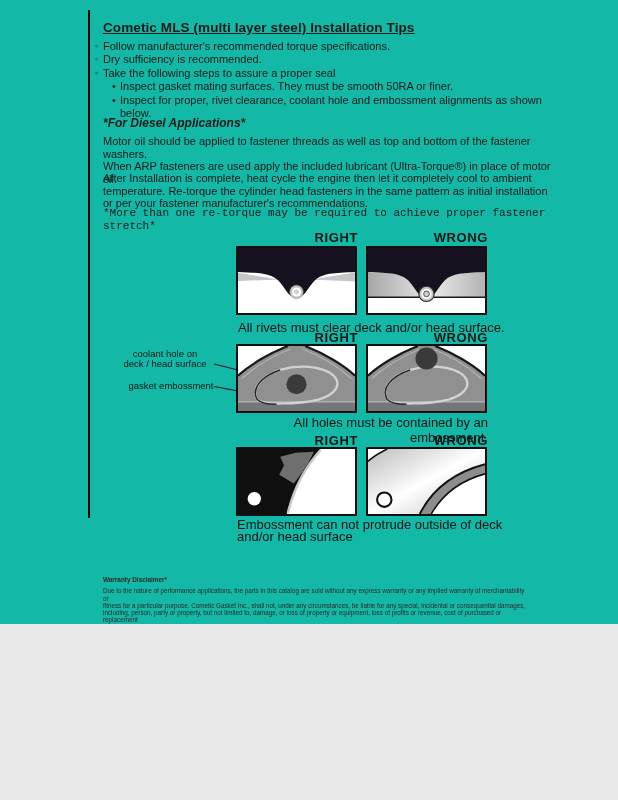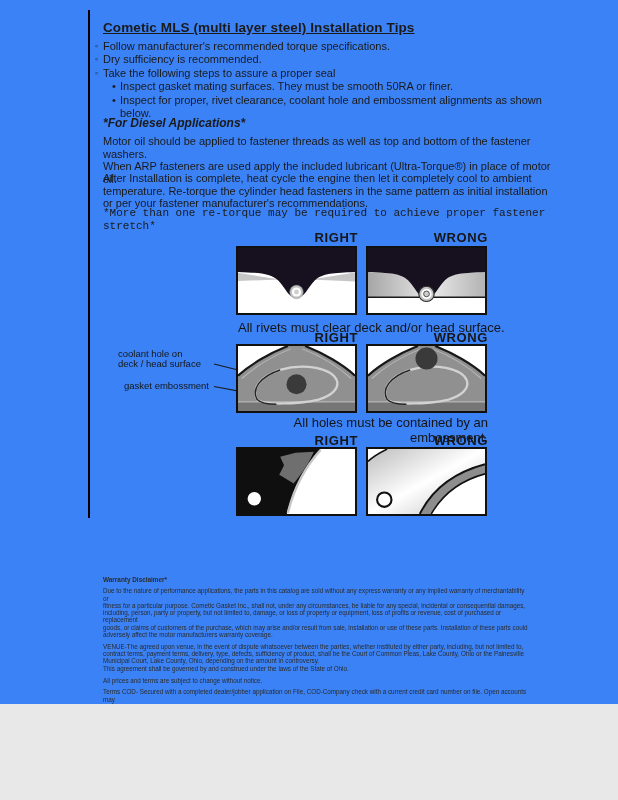--- a/index.html
+++ b/index.html
@@ -1,36 +1,36 @@
 <!DOCTYPE html>
 <html><head>
 <meta charset="utf-8">
 <style>
   html,body{margin:0;padding:0;background:#e8e8e8;}
   .page{
-    position:relative;width:618px;height:704px;background:#3b82f6;
+    position:relative;width:618px;height:624px;background:#14b8a6;
     font-family:"Liberation Sans","DejaVu Sans",sans-serif;color:#1a1a1a;
     overflow:hidden;margin:0 auto;
   }
   .abs{position:absolute;}
   .pre{white-space:pre-line;}
   .revision-bar{left:88px;top:10px;width:1.5px;height:508px;background:#000;}
   .doc-title{left:103px;top:20px;font-size:13.5px;font-weight:bold;text-decoration:underline;letter-spacing:.1px;}
   .bullets{left:95px;top:40px;width:460px;font-size:11px;line-height:13.4px;}
   .bline{display:flex;}
   .bline .mk{width:8px;flex:0 0 8px;font-size:9px;line-height:13.4px;}
   .bline.sub{padding-left:17px;}
   .bline.sub .mk{font-size:11px;}
   .diesel-h{left:103px;top:116px;font-size:12px;font-weight:bold;font-style:italic;}
   .para{left:103px;width:452px;font-size:11px;line-height:12.6px;}
   .rw-label{font-size:13px;font-weight:600;letter-spacing:.6px;text-align:right;color:#161616;}
   .panel{border:2.5px solid #101010;background:#fff;}
   .panel svg{display:block;}
   .dcaption{font-size:13px;font-weight:normal;color:#141414;}
-  .annot{font-size:9.5px;line-height:10.2px;color:#161616;text-align:left;}
+  .annot{font-size:9.5px;line-height:10.2px;color:#161616;text-align:center;}
   .legal{left:103px;top:576px;width:426px;color:#2b2b2b;}
   .legal .lh{font-size:6.4px;font-weight:bold;margin:0 0 4px 0;}
   .legal p{font-size:6.3px;line-height:7.3px;margin:0 0 4.5px 0;}
   .footer-code{left:391px;top:760px;font-size:13px;letter-spacing:.3px;color:#222;}
 </style>
 </head>
 <body>
 
 <div class="page">
 
@@ -179,20 +179,22 @@
       <path d="M0,0 L20,0 C12,4 5,8 0,13 Z" fill="#ffffff"></path>
       <path d="M20,0 C12,4 5,8 0,13" fill="none" stroke="#111111" stroke-width="1.6"></path>
       <path d="M122,16 C92,24 68,40 54,68 L66,68 C79,45 100,32 122,26 Z" fill="#8d8d8d"></path>
       <path d="M122,16 C92,24 68,40 54,68" fill="none" stroke="#111111" stroke-width="2"></path>
       <path d="M122,26 C100,32 79,45 66,68 L122,68 Z" fill="#ffffff"></path>
       <path d="M122,26 C100,32 79,45 66,68" fill="none" stroke="#111111" stroke-width="1.6"></path>
       <circle cx="17" cy="53" r="7.5" fill="#ffffff" stroke="#111111" stroke-width="2.2"></circle>
     </svg>
   </div>
 
+  <div class="abs dcaption pre" style="left:237px;top:519px;line-height:11.8px;">Embossment can not protrude outside of deck
+and/or head surface</div>
 
   <div class="abs legal">
     <p class="lh">Warranty Disclaimer*</p>
     <p class="pre">Due to the nature of performance applications, the parts in this catalog are sold without any express warranty or any implied warranty of merchantability or
 fitness for a particular purpose.  Cometic Gasket Inc., shall not, under any circumstances, be liable for any special, incidental or consequential damages,
 including, person, party or property, but not limited to, damage, or loss of property or equipment, loss of profits or revenue, cost of purchased or replacement
 goods, or claims of customers of the purchase, which may arise and/or result from sale, installation or use of these parts.  Installation of these parts could
 adversely affect the motor manufacturers warranty coverage.</p>
     <p class="pre">VENUE-The agreed upon venue, in the event of dispute whatsoever between the parties, whether instituted by either party, including, but not limited to,
 contract terms, payment terms, delivery, type, defects, sufficiency of product, shall be the Court of Common Pleas, Lake County, Ohio or the Painesville

